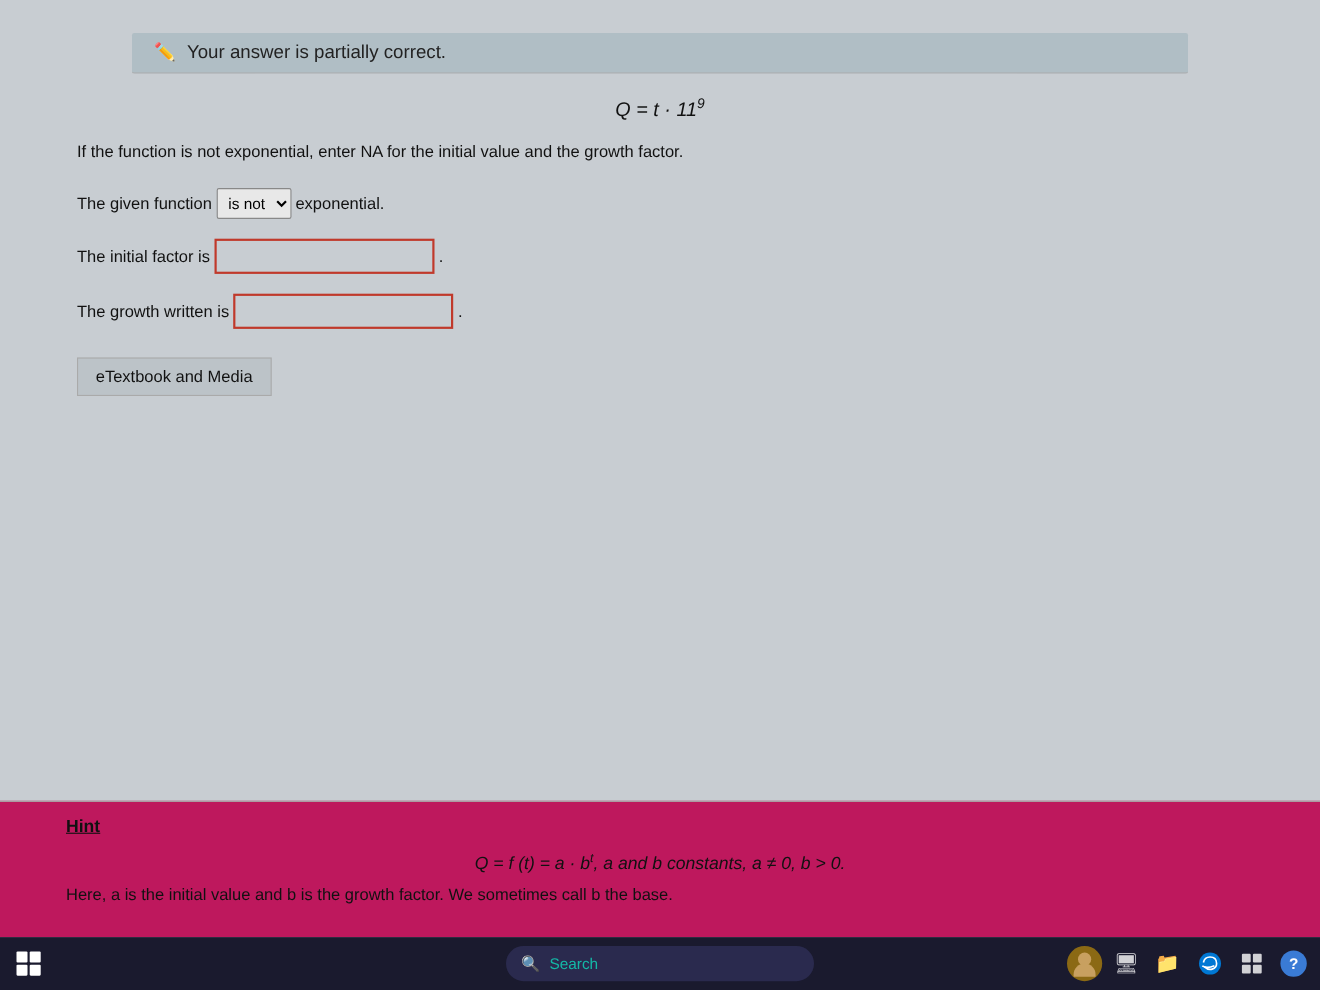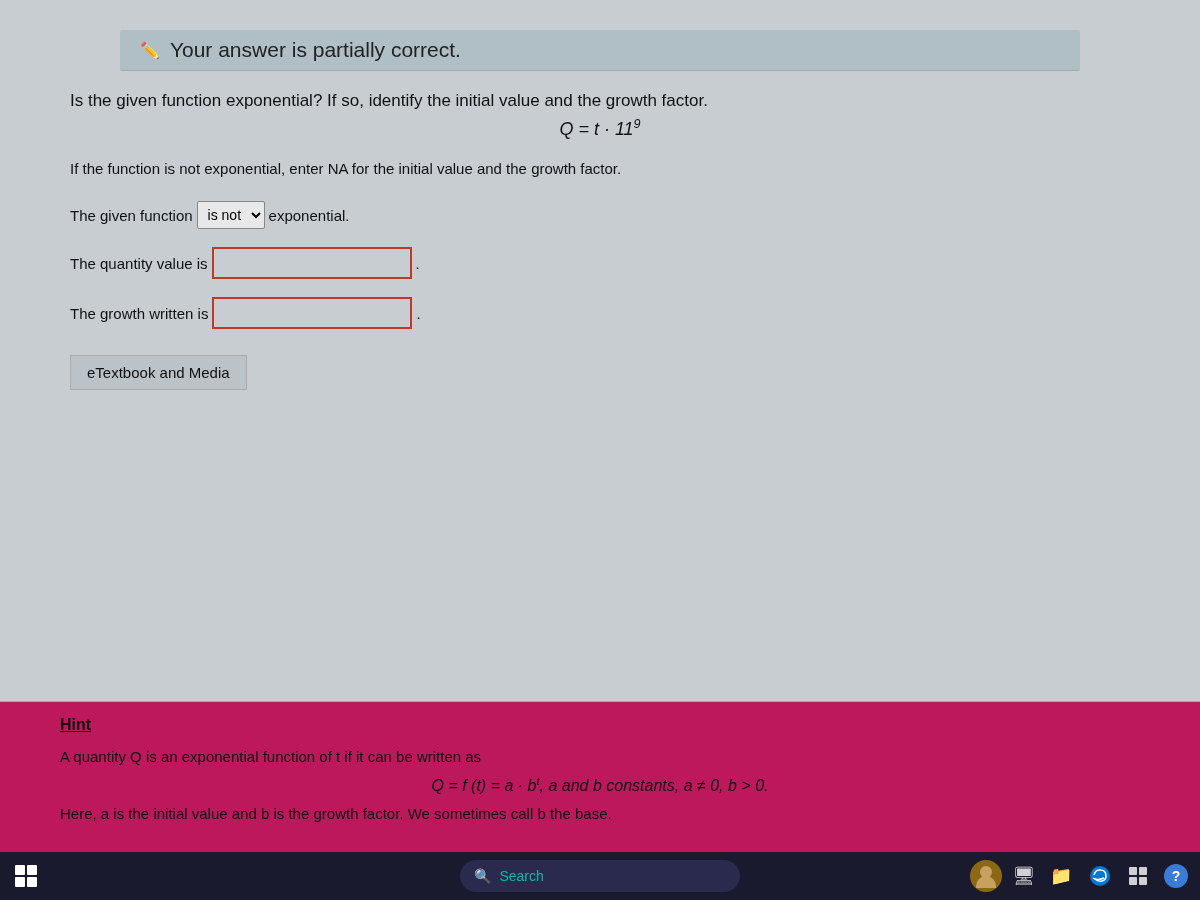--- a/index.html
+++ b/index.html
@@ -32,21 +32,21 @@
       margin: 10px 60px 0 60px;
       border-radius: 2px;
     }
 
     .pencil-icon {
       font-size: 16px;
       color: #333;
     }
 
     .banner-text {
-      font-size: 21px;
+      font-size: 17px;
       color: #222;
       font-weight: 500;
     }
 
     .question-area {
       background: #c8cdd2;
       padding: 20px 60px;
       flex: 1;
     }
 
@@ -304,39 +304,38 @@
 <div class="main-content">
 
   <div class="question-area">
 
     <div class="partial-correct-banner">
       <span class="pencil-icon">✏️</span>
       <span class="banner-text">Your answer is partially correct.</span>
     </div>
 
     <div style="padding: 20px 10px 0 10px;">
-      <p class="question-main">Is the given function exponential? If so, identify the initial value and the growth factor.</p>
 
       <div class="equation-display">
         <span class="eq">Q = t · 11<sup>9</sup></span>
       </div>
 
       <p class="instruction-text">If the function is not exponential, enter NA for the initial value and the growth factor.</p>
 
       <div class="form-row">
         <span>The given function</span>
         <select>
           <option value="is">is</option>
           <option value="is not" selected="">is not</option>
         </select>
         <span>exponential.</span>
       </div>
 
       <div class="form-row">
-        <span>The quantity value is</span>
+        <span>The initial factor is</span>
         <input type="text" value="" style="">
         <span>.</span>
       </div>
 
       <div class="form-row">
         <span>The growth written is</span>
         <input type="text" value="" style="">
         <span>.</span>
       </div>
 
@@ -344,21 +343,20 @@
         <span>eTextbook and Media</span>
       </div>
     </div>
 
   </div>
 
   <div class="hint-section">
     <span class="hint-link">Hint</span>
 
     <div class="hint-content">
-      <p>A quantity Q is an exponential function of t if it can be written as</p>
       <div class="hint-equation">
         <span class="eq">
           Q = f (t) = a · b<sup>t</sup>, a and b constants, a ≠ 0,  b &gt; 0.
         </span>
       </div>
       <p>Here, a is the initial value and b is the growth factor. We sometimes call b the base.</p>
     </div>
   </div>
 
 </div>

